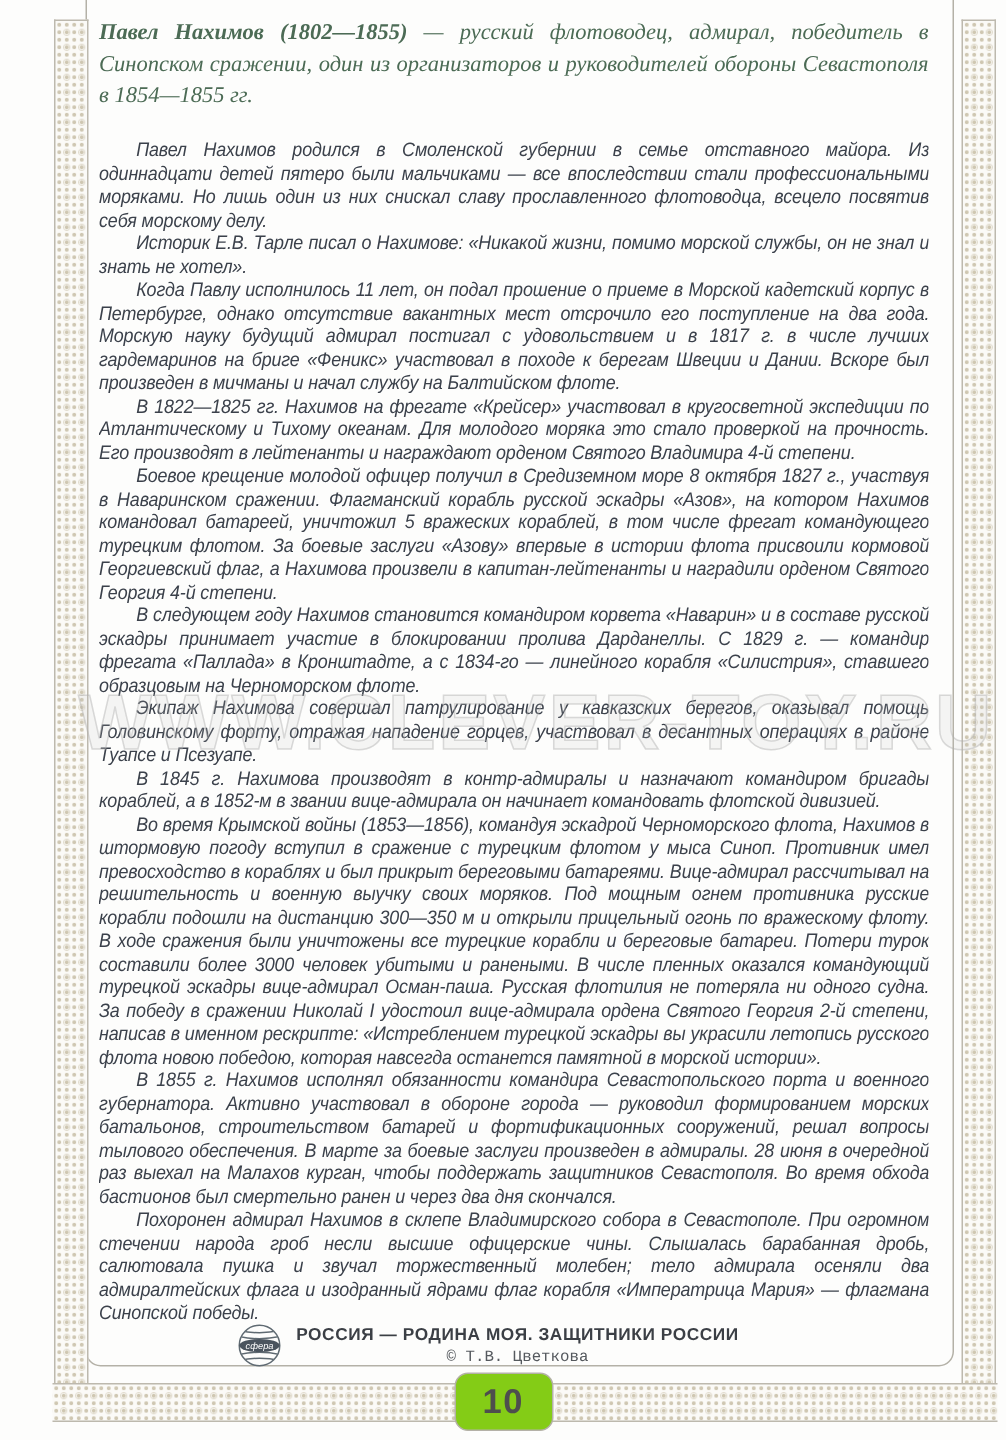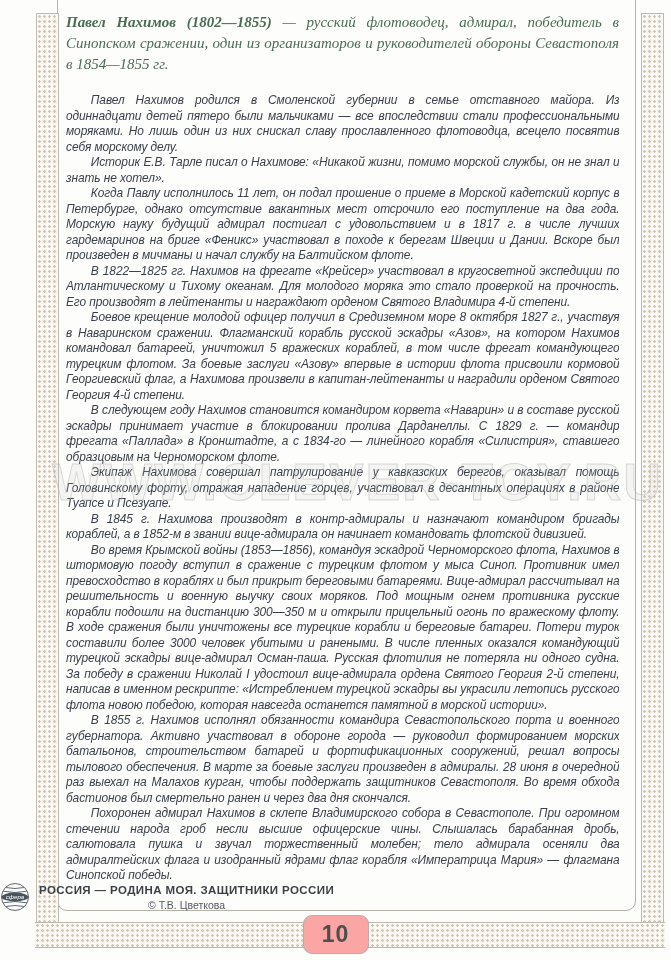--- a/index.html
+++ b/index.html
@@ -17,43 +17,43 @@
   }
   .lace-left{position:absolute;left:36px;top:13px;width:21px;height:909px;
     border:1px solid #bdb9ae;border-bottom:none;}
   .lace-right{position:absolute;right:7px;top:13px;width:21px;height:909px;
     border:1px solid #bdb9ae;border-bottom:none;}
   .lace-bottom{position:absolute;left:35px;right:6px;top:922px;height:24px;
     border-top:1px solid #bdb9ae;border-bottom:1px solid #bdb9ae;}
   .frame{position:absolute;left:57px;right:35px;top:-14px;bottom:49px;
     border:1px solid #b4b1a7;border-radius:0 0 10px 10px;}
   .page-tab{position:absolute;left:50%;top:915px;transform:translateX(-50%);
-    width:64px;height:37px;background:#fca5a5;border:1px solid #b4b1a7;border-radius:9px;
+    width:64px;height:37px;background:#84cc16;border:1px solid #b4b1a7;border-radius:9px;
     display:flex;align-items:center;justify-content:center;z-index:6;
     font-weight:bold;font-size:23px;color:#4e4e4e;letter-spacing:1px;}
 
   
   .content{position:absolute;left:58px;top:0;width:577px;height:960px;z-index:2;}
   .lead{margin:12px 16px 0 8px;font-family:"Liberation Serif",serif;font-style:italic;
     font-size:15px;line-height:21px;text-align:justify;color:#4c6b55;}
   .lead b{font-weight:bold;}
   .bodywrap{margin:17px 16px 0 8px;height:799px;overflow:hidden;font-style:italic;}
   .bodycol{width:603px;transform:scaleX(0.918);transform-origin:0 0;
     font-size:13px;line-height:15.5px;letter-spacing:-0.1px;
     text-align:justify;color:#3b414b;}
   .bodycol p{margin:0;text-indent:27px;}
   .caption{position:absolute;left:8px;top:855px;font-style:italic;font-size:11.5px;
     color:#45494f;letter-spacing:0.1px;}
 
   
   .footer{position:absolute;left:0;right:20px;top:882px;display:flex;
-    align-items:center;gap:9px;z-index:2;}
+    justify-content:center;align-items:center;gap:9px;z-index:2;}
   .footer-text{display:flex;flex-direction:column;align-items:center;}
   .series-title{font-weight:bold;font-size:11.5px;letter-spacing:0.4px;color:#3b3f45;}
-  .copyright{font-size:10.5px;color:#55595e;margin-top:3px;}
+  .copyright{font-size:10.5px;color:#55595e;margin-top:3px;font-family:Liberation Mono, monospace;}
   .logo{width:30px;height:30px;flex:0 0 auto;}
 
   
   .watermark{position:absolute;left:0;right:0;top:452px;z-index:3;pointer-events:none;
     text-align:center;font-weight:bold;font-size:52px;letter-spacing:2px;
     color:rgba(190,190,190,0.14);padding-left:44px;-webkit-text-stroke:1px rgba(175,175,175,0.45);}
 </style>
 </head>
 <body>
 

